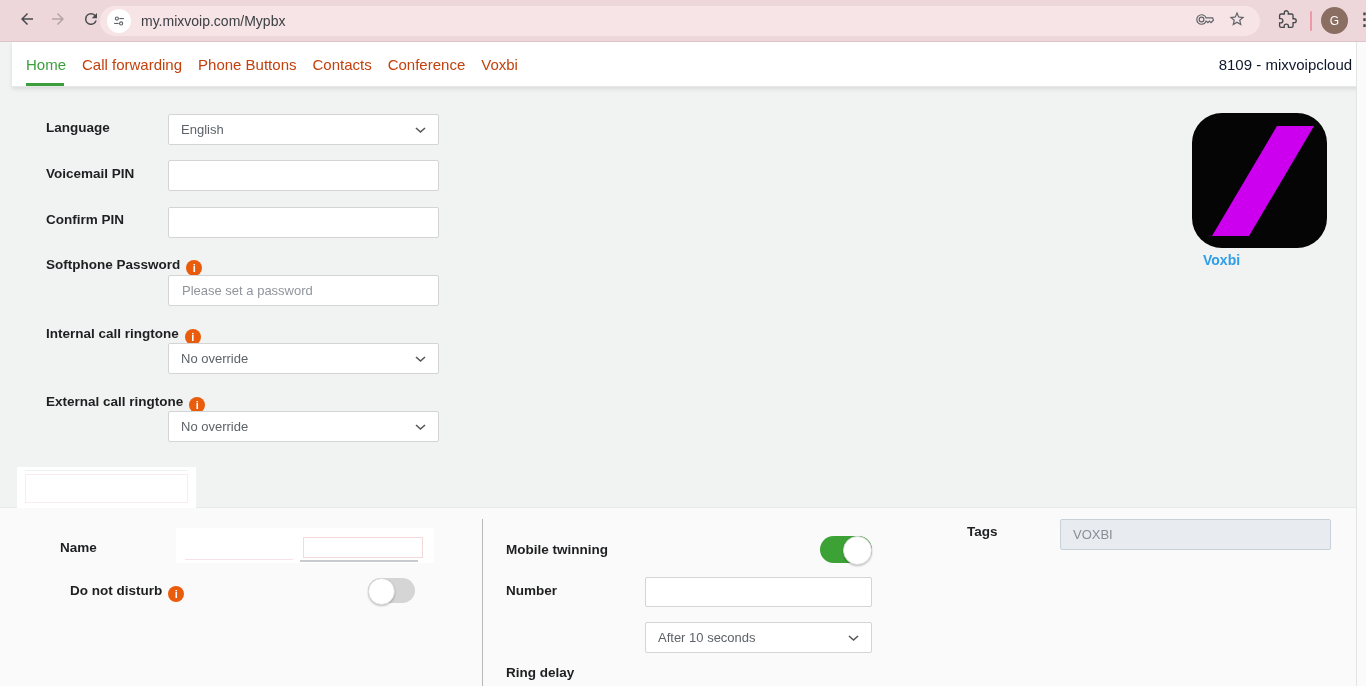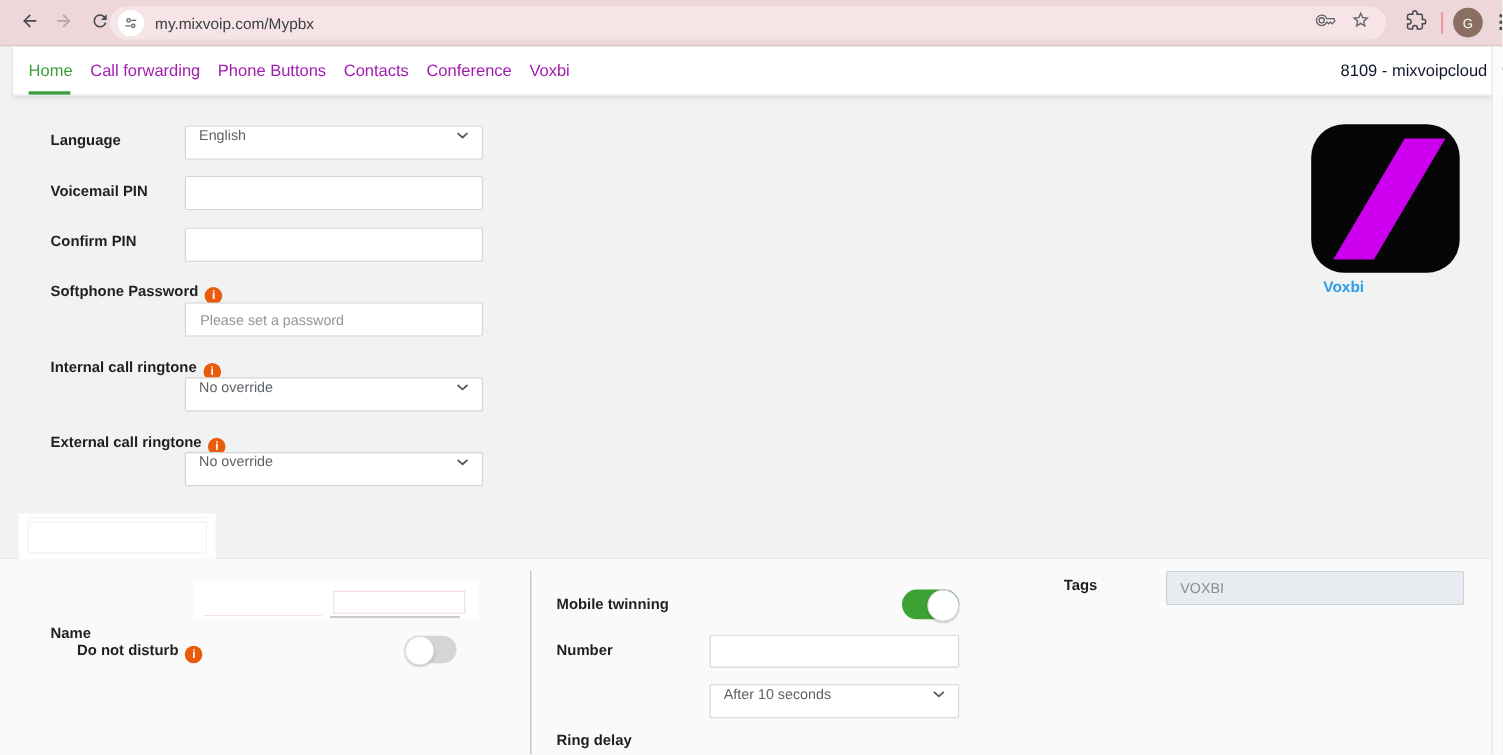--- a/index.html
+++ b/index.html
@@ -20,37 +20,37 @@
   .pf-divider { position:absolute; left:1310px; top:11px; width:2px; height:20px; background:#ec9aa7; border-radius:1px; }
   .avatar { position:absolute; left:1321px; top:7px; width:27px; height:27px; border-radius:50%;
             background:#8a6e62; color:#fff; font-size:12px; display:flex; align-items:center; justify-content:center; }
   .menu-dots { position:absolute; left:1356px; top:9px; width:10px; height:24px; overflow:hidden;
                font-size:17px; color:#46484b; font-weight:bold; letter-spacing:0; }
 
   
   .navbar { position:absolute; left:0; top:42px; width:1366px; height:45px; background:#ffffff;
             border-bottom:1px solid #e6e7e8; box-shadow:0 2px 4px rgba(0,0,0,.10); z-index:20;margin-left:12px; }
   .nav-items { position:absolute; left:14px; top:0; height:44px; display:flex; gap:16px; align-items:center; }
-  .nav-item { font-size:15px; color:#a21caf; cursor:pointer; white-space:nowrap; }
+  .nav-item { font-size:15px; color:#c2410c; cursor:pointer; white-space:nowrap; }
   .nav-item.active { color:#3c9e3c; }
   .nav-underline { position:absolute; left:14px; top:41px; width:38px; height:3px; background:#3c9e3c; }
   .account { position:absolute; right:9px; top:0; height:44px; display:flex; align-items:center; gap:7px; cursor:pointer; }
   .account-text { font-size:15px; color:#0f172a; }
   .caret-down { font-size:10px; color:#2c3b52; }
 
   
   .lbl { position:absolute; font-size:13.5px; font-weight:bold; color:#1e1f21; white-space:nowrap; z-index:5; }
   .info { display:inline-flex; width:16px; height:16px; border-radius:50%; background:#e85c0c; color:#fff;
           font-size:11px; font-weight:bold; align-items:center; justify-content:center;
           margin-left:6px; vertical-align:-3px; font-style:normal; }
   .field, .selbox { position:absolute; height:31px; background:#fff; border:1px solid #d4d4d4; border-radius:2px;
           font-size:13px; color:#5d6368; padding:0 12px; z-index:5; }
   input.field { outline:none; }
   input.field::placeholder { color:#8f959b; }
-  .selbox { display:flex; justify-content:space-between; cursor:pointer; }
+  .selbox { display:flex; align-items:center; justify-content:space-between; cursor:pointer; }
   .selbox .val { color:#5d6368; }
 
   .scroll-strip { position:absolute; left:1356px; top:42px; width:10px; height:644px; background:#fbfbfb;
                   border-left:1px solid #e3e4e5; z-index:25; }
 
   
   .voxbi-icon { position:absolute; left:1192px; top:113px; width:135px; height:135px; background:#050505;
                 border-radius:30px; z-index:5; }
   .voxbi-link { position:absolute; left:1203px; top:252px; font-size:14px; font-weight:600; color:#2f9ee8;
                 cursor:pointer; z-index:5; }
@@ -200,21 +200,21 @@
   </div>
   <span class="voxbi-link">Voxbi</span>
 
   <div class="panel"></div>
   <div class="tab-redact">
     <div class="topline"></div>
     <div class="inner"></div>
   </div>
   <div class="v-divider"></div>
 
-  <span class="lbl" style="left:46px; top:540px;margin-top:28px;">Name</span>
+  <span class="lbl" style="left:60px; top:540px;">Name</span>
   <div class="name-redact">
     <input style="position: absolute; left: 0px; top: 0px; width: 125px; height: 33px; border: none; outline: none; background: transparent;">
     <div class="name-box2"></div>
     <div class="name-line1"></div>
     <div class="name-line2"></div>
   </div>
 
   <span class="lbl" style="left:70px; top:583px;"><span>Do not disturb</span><i class="info">i</i></span>
   <span class="toggle t-dnd"></span>
 

